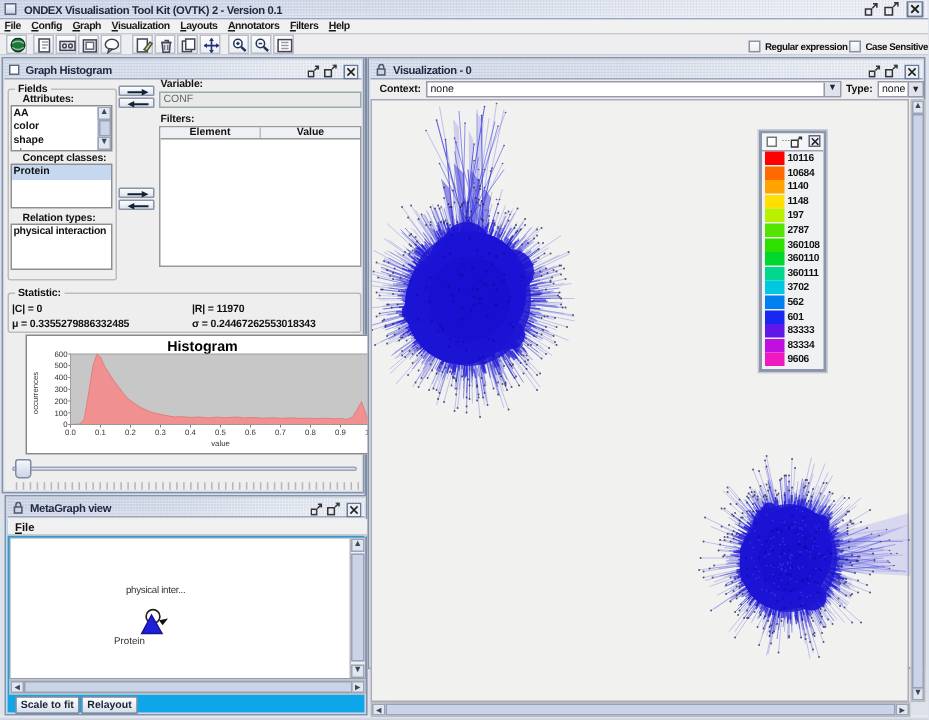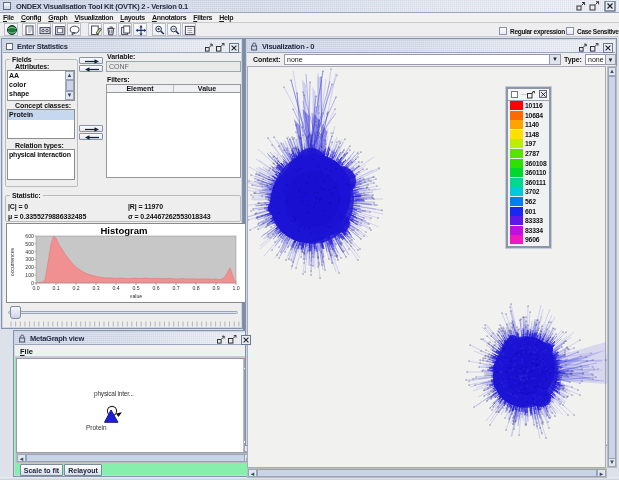--- a/index.html
+++ b/index.html
@@ -132,21 +132,21 @@
     <div class="abs" style="left:566px;top:4px"><span class="ck"></span></div>
     <div class="abs" style="left:577px;top:5px;font-weight:bold;font-size:6.5px;letter-spacing:-.3px;white-space:nowrap">Case Sensitive</div>
   </div>
 <div class="abs" style="left:0;top:37px;width:619px;height:443px;background:#dde1ea"></div>
 <div class="abs" style="left:243px;top:38px;width:2px;height:439px;background:#7e8ca2"></div>
 <div class="abs" style="left:0;top:477px;width:619px;height:3px;background:linear-gradient(#eef0f4,#c8cfdd)"></div>
 <div class="frame" style="left:1px;top:38px;width:242px;height:291px">
     <div class="ftitle bumps">
       <span style="display:flex;align-items:center;position:relative">
         <div style="width:7px;height:7px;border:1px solid #5a6880;background:#fff;margin-right:4px;flex:none"></div>
-        <span class="titletext" style="font-size:7.5px">Enter Statistics</span>
+        <span class="titletext" style="font-size:7.5px">Graph Histogram</span>
       </span>
       <div class="fbtns" style="top:3px;right:2px">
         <svg width="34" height="10" viewBox="0 0 34 10">
           <g stroke="#333" fill="none">
             <rect x="0.5" y="4.5" width="3.6" height="3.6"></rect>
             <path d="M4.6 4l2.4-2.4M5 1.2h2.2v2.2"></path>
             <rect x="11.5" y="3.5" width="4.4" height="4.6"></rect>
             <path d="M16.4 3l2.4-2.4M16.8 0.4H19v2.2"></path>
           </g>
           <rect x="24.5" y="0.5" width="9" height="9" fill="#e9edf4" stroke="#6b7a94"></rect>
@@ -208,21 +208,21 @@
           <div style="flex:1;text-align:center;font-size:7px;font-weight:bold;line-height:8px">Value</div>
         </div>
       </div>
       <div class="tb" style="left:2px;top:141px;width:236px;height:27px">
         <span>Statistic:</span>
       </div>
       <label class="b" style="left:5px;top:149px">|C| = 0</label>
       <label class="b" style="left:125px;top:149px">|R| = 11970</label>
       <label class="b" style="left:5px;top:159px">μ = 0.3355279886332485</label>
       <label class="b" style="left:125px;top:159px">σ = 0.24467262553018343</label>
-      <div class="abs" style="left:3px;top:169px;width:268px;height:80px;background:#fff;border:1px solid #888"><svg width="234" height="78" viewBox="0 0 234 78">
+      <div class="abs" style="left:14px;top:169px;width:268px;height:80px;background:#fff;border:1px solid #888"><svg width="234" height="78" viewBox="0 0 234 78">
           <text x="117" y="10" font-size="9.5" font-weight="bold" text-anchor="middle" fill="#000" font-family="Liberation Sans">Histogram</text>
           <rect x="29" y="12" width="200" height="47" fill="#c7c7c7"></rect>
           <path d="M29.0 59L29.0 59.0L35.0 58.6L38.0 55.9L41.0 38.6L44.0 19.8L46.6 12.0L49.0 14.0L52.0 20.6L55.0 25.3L58.0 30.0L61.0 33.9L64.0 37.8L67.0 41.4L71.0 44.5L75.0 47.2L79.0 49.2L83.0 50.8L87.0 51.8L91.0 52.7L95.0 53.4L99.0 54.0L103.0 53.7L109.0 54.3L115.0 54.0L121.0 54.6L127.0 54.1L133.0 54.5L139.0 54.0L145.0 54.6L151.0 54.3L157.0 54.8L163.0 54.5L169.0 54.9L175.0 54.6L181.0 54.9L187.0 54.8L193.0 55.1L199.0 54.8L205.0 55.2L209.0 54.9L213.0 55.6L217.0 54.1L220.0 49.2L223.0 43.7L225.0 49.2L227.0 55.7L229.0 57.6L229.0 59Z" fill="#f09090" stroke="#e07070" stroke-width="0.5"></path>
           <g font-size="5.2" fill="#333" font-family="Liberation Sans">
             <text x="27" y="60.8" text-anchor="end">0</text>
             <line x1="27.5" y1="59.0" x2="29" y2="59.0" stroke="#555" stroke-width="0.5"></line>
             <text x="27" y="53.0" text-anchor="end">100</text>
             <line x1="27.5" y1="51.2" x2="29" y2="51.2" stroke="#555" stroke-width="0.5"></line>
             <text x="27" y="45.1" text-anchor="end">200</text>
             <line x1="27.5" y1="43.3" x2="29" y2="43.3" stroke="#555" stroke-width="0.5"></line>
@@ -312,21 +312,21 @@
           <line x1="207.60000000000016" y1="1.5" x2="207.60000000000016" y2="6.5" stroke="#b4b4ba" stroke-width="1"></line>
           <line x1="212.25000000000017" y1="1.5" x2="212.25000000000017" y2="6.5" stroke="#b4b4ba" stroke-width="1"></line>
           <line x1="216.90000000000018" y1="1.5" x2="216.90000000000018" y2="6.5" stroke="#b4b4ba" stroke-width="1"></line>
           <line x1="221.55000000000018" y1="1.5" x2="221.55000000000018" y2="6.5" stroke="#b4b4ba" stroke-width="1"></line>
           <line x1="226.2000000000002" y1="1.5" x2="226.2000000000002" y2="6.5" stroke="#b4b4ba" stroke-width="1"></line>
           <line x1="230.8500000000002" y1="1.5" x2="230.8500000000002" y2="6.5" stroke="#b4b4ba" stroke-width="1"></line>
         </svg>
       </div>
     </div>
   </div>
-<div class="frame" style="left:13px;top:330px;width:242px;height:147px">
+<div class="frame" style="left:3px;top:330px;width:242px;height:147px">
     <div class="ftitle bumps">
       <span style="display:flex;align-items:center;position:relative">
         <svg width="8" height="9" style="margin-right:4px;flex:none">
           <rect x="1.6" y="4" width="5" height="4" fill="#cdd4e2" stroke="#4a5870"></rect>
           <path d="M2.6 4V2.6a1.6 1.6 0 013.2 0V4" fill="none" stroke="#4a5870"></path>
         </svg>
         <span class="titletext" style="font-size:7.5px">MetaGraph view</span>
       </span>
       <div class="fbtns" style="top:3px;right:2px">
         <svg width="34" height="10" viewBox="0 0 34 10">
@@ -334,21 +334,21 @@
             <rect x="0.5" y="4.5" width="3.6" height="3.6"></rect>
             <path d="M4.6 4l2.4-2.4M5 1.2h2.2v2.2"></path>
             <rect x="11.5" y="3.5" width="4.4" height="4.6"></rect>
             <path d="M16.4 3l2.4-2.4M16.8 0.4H19v2.2"></path>
           </g>
           <rect x="24.5" y="0.5" width="9" height="9" fill="#e9edf4" stroke="#6b7a94"></rect>
           <path d="M26.6 2.6l4.8 4.8M31.4 2.6l-4.8 4.8" stroke="#222" stroke-width="1.1"></path>
         </svg>
       </div>
     </div>
-    <div class="abs" style="left:1px;top:15px;right:1px;bottom:1px;background:#86efac">
+    <div class="abs" style="left:1px;top:15px;right:1px;bottom:1px;background:#0ea5e9">
       <div class="abs" style="left:0;top:0;width:240px;height:11px;background:#f0f0f1;border-bottom:1px solid #ccc">
         <span style="position:absolute;left:5px;top:1px;font-weight:bold;font-size:7.5px"><u>F</u>ile</span>
       </div>
       <div class="abs" style="left:1px;top:12px;width:238px;height:95px;background:#fff;border:1px solid #99a">
         <div class="abs" style="left:77px;top:31px;font-size:6.5px;color:#333;letter-spacing:-.2px">physical inter...</div>
         <svg class="abs" style="left:80px;top:44px" width="32" height="26">
           <circle cx="15" cy="8" r="4.6" fill="none" stroke="#222" stroke-width="1.1"></circle>
           <path d="M19 10.5l6-1.2-3.6 4.6z" fill="#111"></path>
           <path d="M14 7l-6.5 12.3h13.5z" fill="#1f1fd8" stroke="#15159a"></path>
         </svg>

